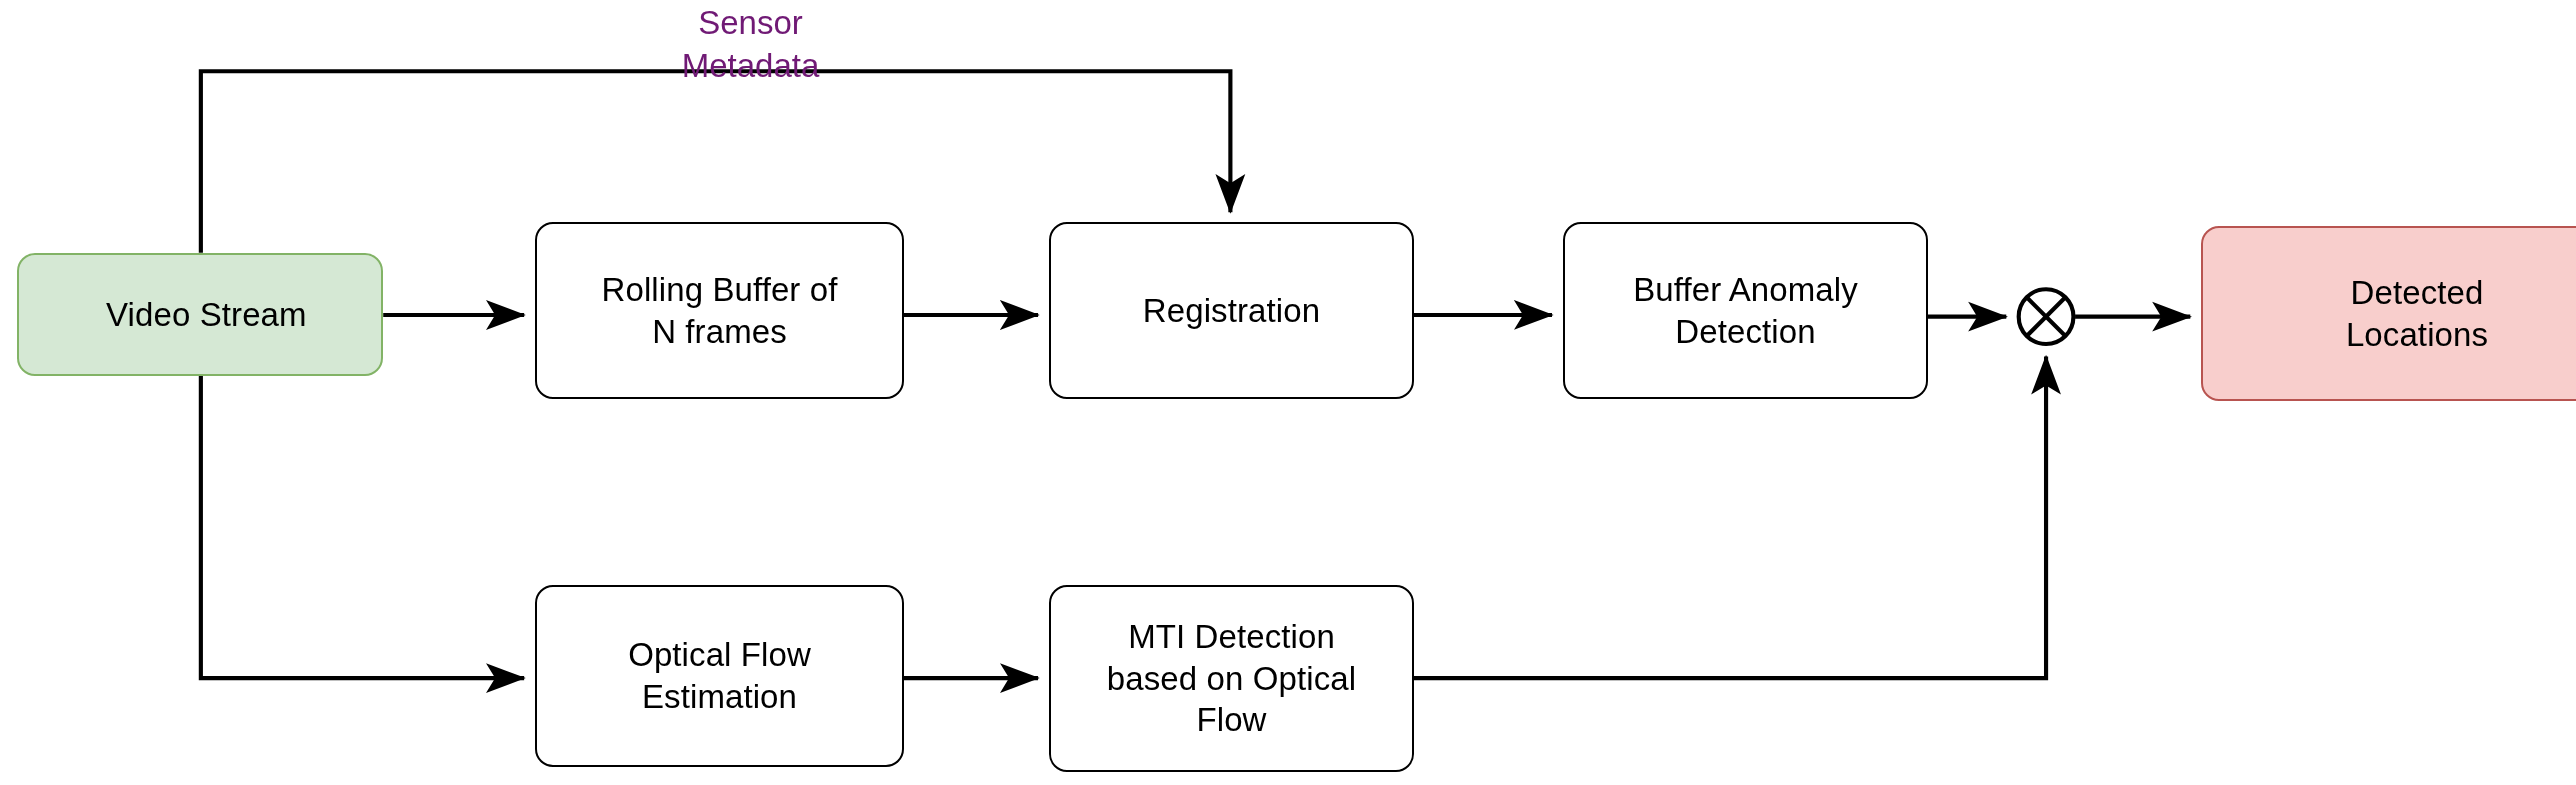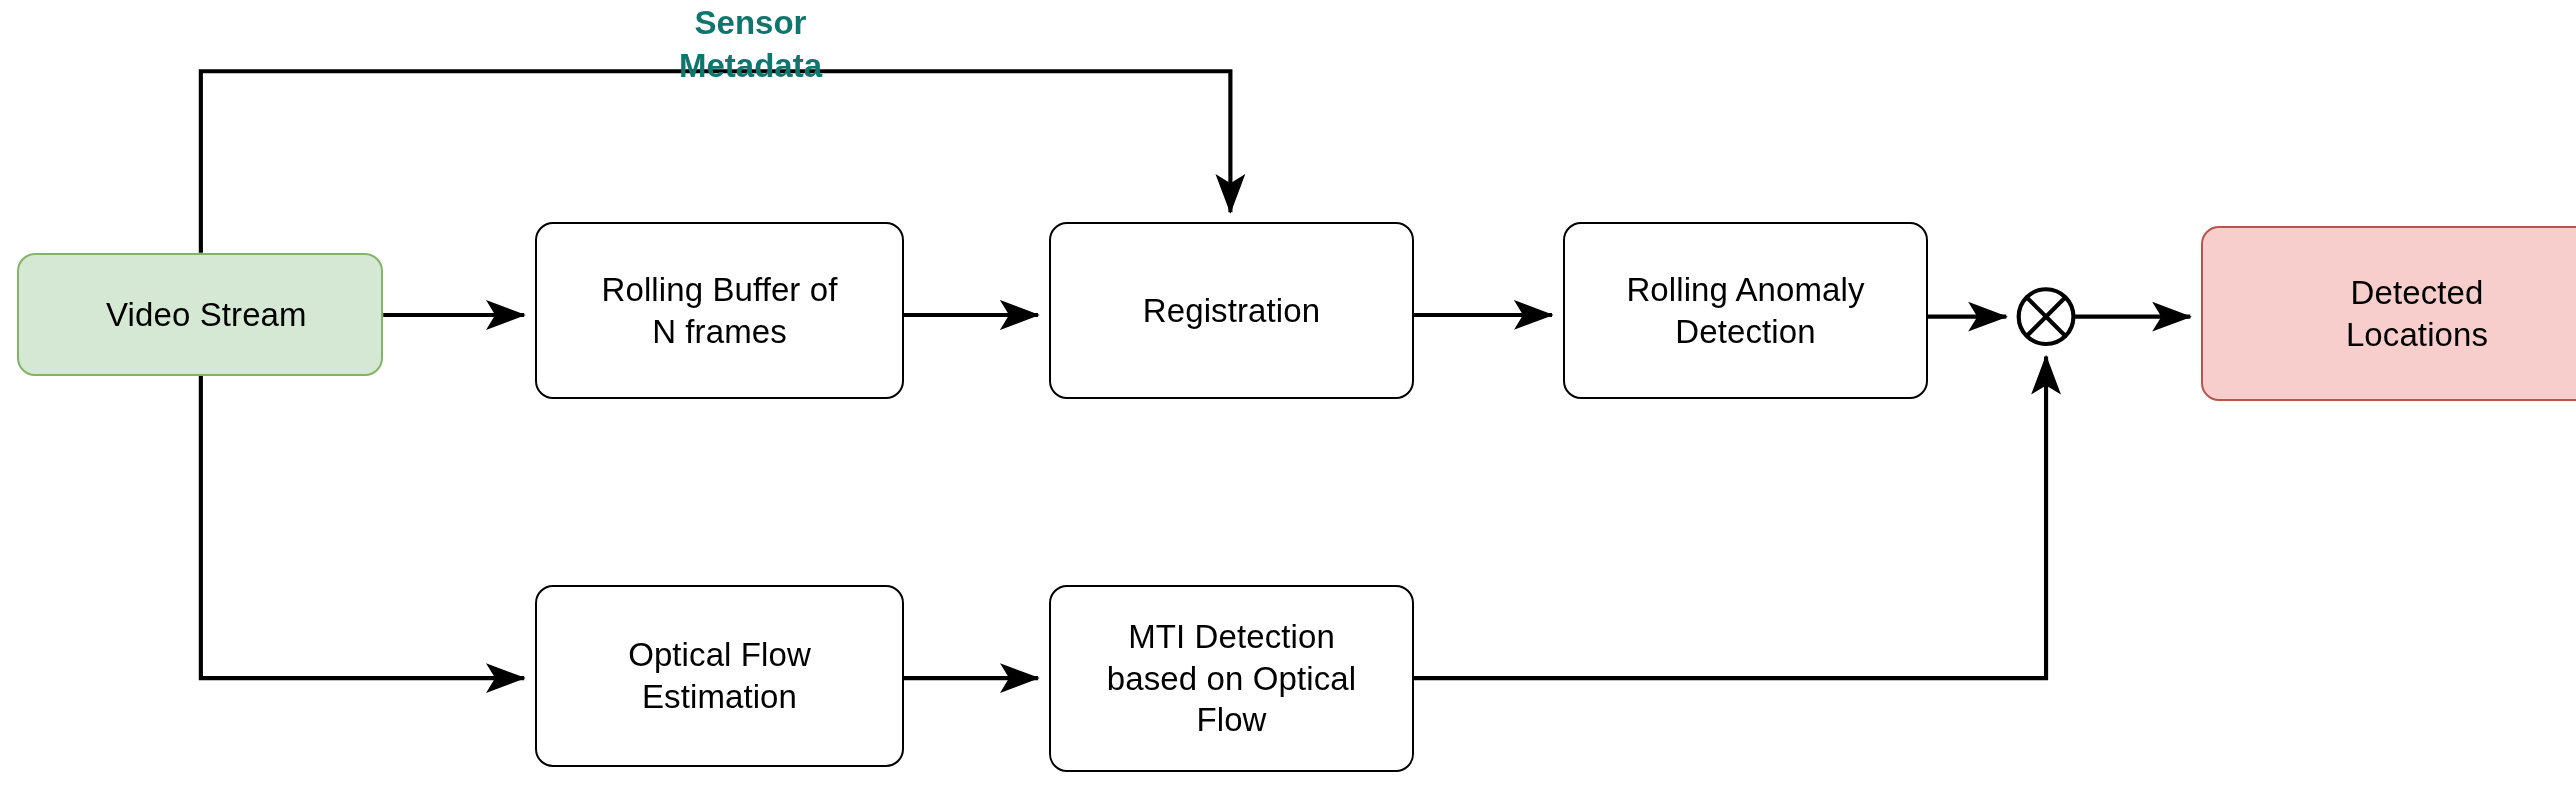--- a/index.html
+++ b/index.html
@@ -49,26 +49,25 @@
     padding-left: 12px;
   }
   .node-end {
     background: #f8cecc;
     border: 2.5px solid #b85450;
   }
   .edge-label {
     position: absolute;
     font-size: 33px;
     line-height: 1.3;
-    color: #0f766e;
+    color: #701a75;
     text-align: center;
     white-space: pre-line;
     background: transparent;
     z-index: 3;
-    font-weight: bold;
   }
 </style>
 </head>
 <body>
 
 <div id="canvas">
 
   <svg id="edges" viewBox="0 0 3107 947" width="2576" height="785" xmlns="http://www.w3.org/2000/svg">
     <defs>
       <marker id="arrowhead" markerWidth="10" markerHeight="8" refX="9.2" refY="4" orient="auto" markerUnits="strokeWidth">
@@ -104,21 +103,21 @@
     </g>
   </svg>
 
   <div class="node node-start" style="left:17.4px; top:253px; width:366px; height:123px;">Video Stream</div>
 
   <div class="node node-plain" style="left:535px; top:222px; width:369px; height:177px;">Rolling Buffer of
 N frames</div>
 
   <div class="node node-plain" style="left:1049px; top:222px; width:365px; height:177px;">Registration</div>
 
-  <div class="node node-plain" style="left:1563px; top:222px; width:365px; height:177px;">Rolling Anomaly
+  <div class="node node-plain" style="left:1563px; top:222px; width:365px; height:177px;">Buffer Anomaly
 Detection</div>
 
   <div class="node node-end" style="left:2201px; top:226px; width:432px; height:175px;">Detected
 Locations</div>
 
   <div class="node node-plain" style="left:535px; top:585px; width:369px; height:182px;">Optical Flow
 Estimation</div>
 
   <div class="node node-plain" style="left:1049px; top:585px; width:365px; height:187px;">MTI Detection
 based on Optical

